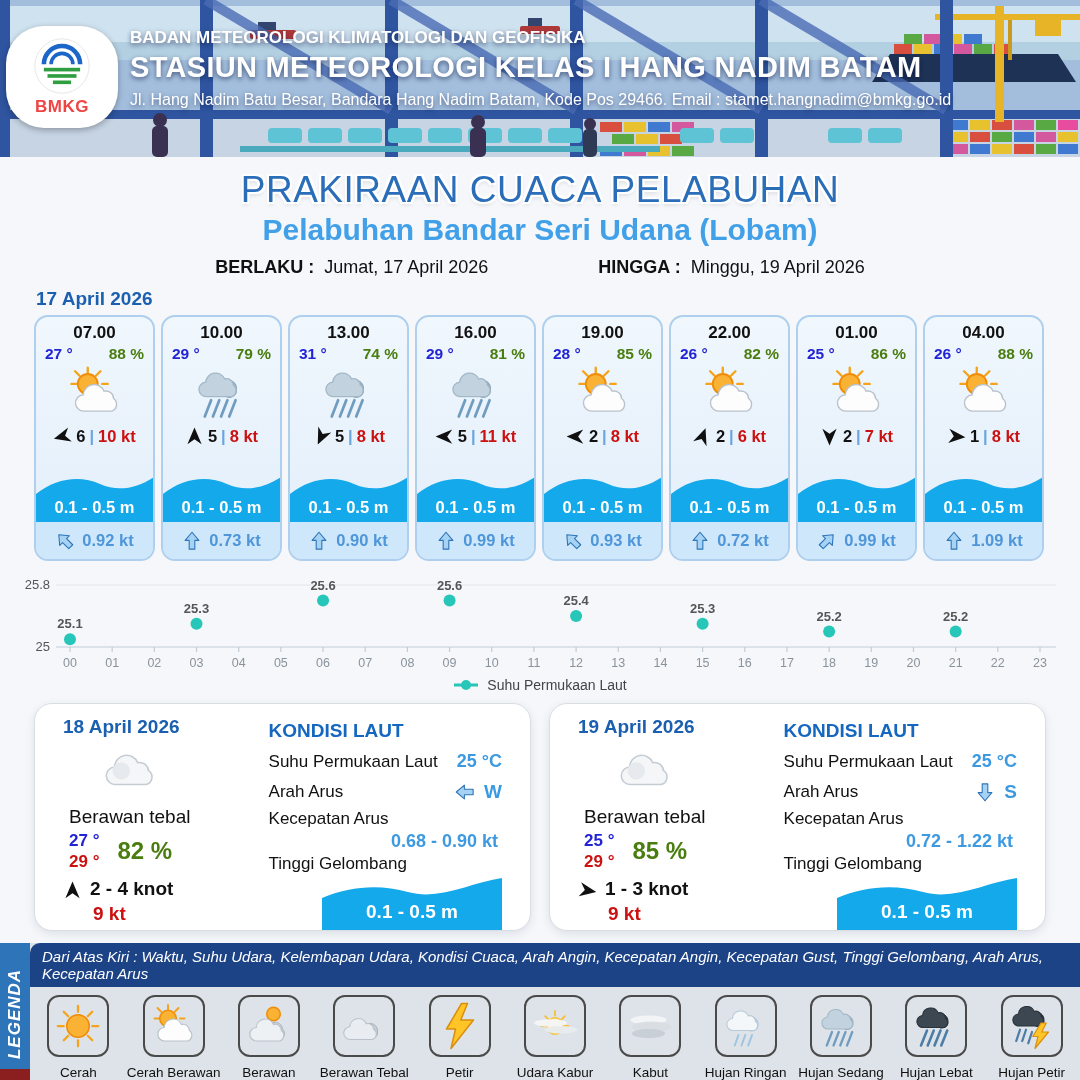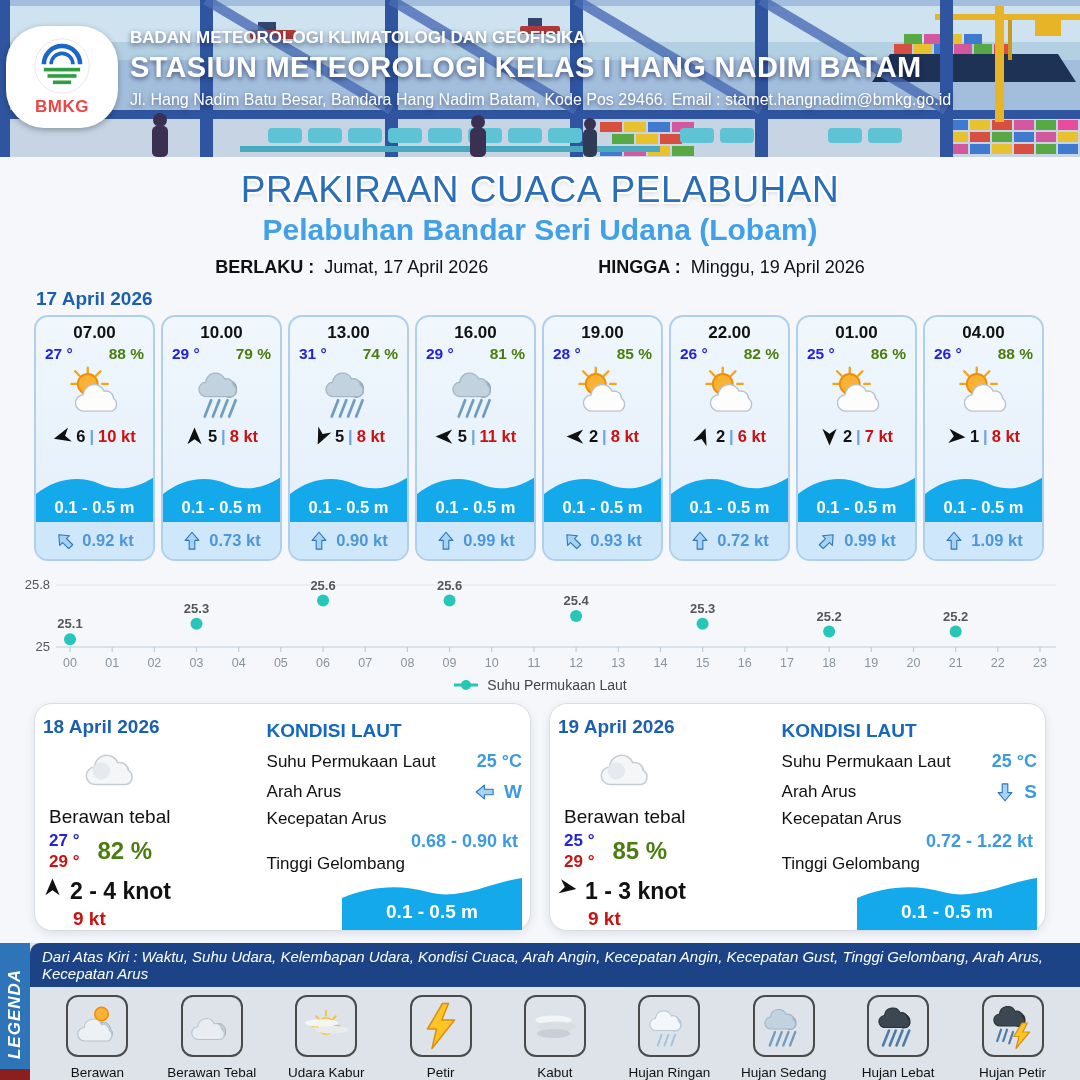--- a/index.html
+++ b/index.html
@@ -49,32 +49,32 @@
               gap:7px;font-weight:bold;font-size:16.5px;color:#4d96d9}
   .cur-arrow{display:inline-flex;width:20px;height:20px}
   .cur-arrow svg{width:100%;height:100%}
   
   .chart-sec{margin-top:8px}
   .chart-legend{display:flex;justify-content:center;align-items:center;gap:8px;font-size:14px;
                 color:#444;margin-top:0}
   
   .day-row{display:flex;gap:18px;margin:10px 34px 0}
   .dcard{flex:1;background:#fff;border:1px solid #d9dee4;border-radius:18px;
-         box-shadow:0 3px 9px rgba(60,80,110,.13);padding:12px 8px;display:flex;gap:8px;
+         box-shadow:0 3px 9px rgba(60,80,110,.13);padding:12px 28px;display:flex;gap:8px;
          height:228px;box-sizing:border-box}
   .d-left{width:45%}
   .d-date{color:#1a5fb0;font-weight:bold;font-size:19px}
   .d-icon{margin:0 0 0 30px}
   .d-cond{font-size:19px;margin-top:2px;margin-left:6px}
   .d-temps{display:flex;align-items:center;gap:18px;margin-top:2px;margin-left:6px}
   .d-tcol{display:flex;flex-direction:column;line-height:1.25}
   .d-tmin{color:#2323d6;font-weight:bold;font-size:17px}
   .d-tmax{color:#cc1111;font-weight:bold;font-size:17px}
   .d-hum{color:#4a7d0f;font-weight:bold;font-size:24px}
-  .d-wind{display:flex;align-items:flex-start;gap:8px;font-weight:bold;font-size:23px;margin-top:5px}
+  .d-wind{display:flex;align-items:flex-end;gap:8px;font-weight:bold;font-size:19px;margin-top:5px}
   .d-gust{color:#cc1111;font-weight:bold;font-size:19px;margin:3px 0 0 30px}
   .d-right{flex:1;padding-top:4px}
   .sea-title{color:#1567c0;font-weight:bold;font-size:19px}
   .sea-row{display:flex;justify-content:space-between;align-items:center;font-size:17px;margin-top:9px}
   .sea-val{color:#3d9ae1;font-weight:bold;font-size:18px}
   .sea-dir{display:flex;align-items:center;gap:9px;color:#3d9ae1;font-weight:bold;font-size:19px}
   .sea-spd{text-align:right;color:#3d9ae1;font-weight:bold;font-size:18px;margin-top:2px;padding-right:4px}
   .sea-wavebox{position:relative;width:180px;margin-left:auto;margin-top:2px}
   .sea-wavebox svg{display:block}
   .sea-wavebox span{position:absolute;left:0;right:0;bottom:7px;text-align:center;color:#fff;
@@ -842,21 +842,37 @@
   </div>
 </div>
 
 <div class="legend-sec">
   <div class="leg-tab">
     <span class="vtext">LEGENDA</span>
   </div>
   <div class="leg-main">
     <div class="leg-strip">Dari Atas Kiri : Waktu, Suhu Udara, Kelembapan Udara, Kondisi Cuaca, Arah Angin, Kecepatan Angin, Kecepatan Gust, Tinggi Gelombang, Arah Arus, Kecepatan Arus</div>
     <div class="leg-items" id="leg-items">
-
+  <div class="leg-item">
+    <div class="leg-box">
+      <svg viewBox="0 0 64 64">
+              <use href="#i-cerah"></use>
+            </svg>
+    </div>
+    <div class="leg-label">Cerah</div>
+  </div>
+
+  <div class="leg-item">
+    <div class="leg-box">
+      <svg viewBox="0 0 64 64">
+              <use href="#i-cerah-berawan"></use>
+            </svg>
+    </div>
+    <div class="leg-label">Cerah Berawan</div>
+  </div>
 
   <div class="leg-item">
     <div class="leg-box">
       <svg viewBox="0 0 64 64">
               <use href="#i-berawan"></use>
             </svg>
     </div>
     <div class="leg-label">Berawan</div>
   </div>
 
@@ -865,38 +881,38 @@
       <svg viewBox="0 0 64 64">
               <use href="#i-berawan-tebal"></use>
             </svg>
     </div>
     <div class="leg-label">Berawan Tebal</div>
   </div>
 
   <div class="leg-item">
     <div class="leg-box">
       <svg viewBox="0 0 64 64">
+              <use href="#i-petir"></use>
+            </svg>
+    </div>
+    <div class="leg-label">Petir</div>
+  </div>
+
+  <div class="leg-item">
+    <div class="leg-box">
+      <svg viewBox="0 0 64 64">
               <use href="#i-udara-kabur"></use>
             </svg>
     </div>
     <div class="leg-label">Udara Kabur</div>
   </div>
 
   <div class="leg-item">
     <div class="leg-box">
       <svg viewBox="0 0 64 64">
-              <use href="#i-petir"></use>
-            </svg>
-    </div>
-    <div class="leg-label">Petir</div>
-  </div>
-
-  <div class="leg-item">
-    <div class="leg-box">
-      <svg viewBox="0 0 64 64">
               <use href="#i-kabut"></use>
             </svg>
     </div>
     <div class="leg-label">Kabut</div>
   </div>
 
   <div class="leg-item">
     <div class="leg-box">
       <svg viewBox="0 0 64 64">
               <use href="#i-hujan-ringan"></use>

